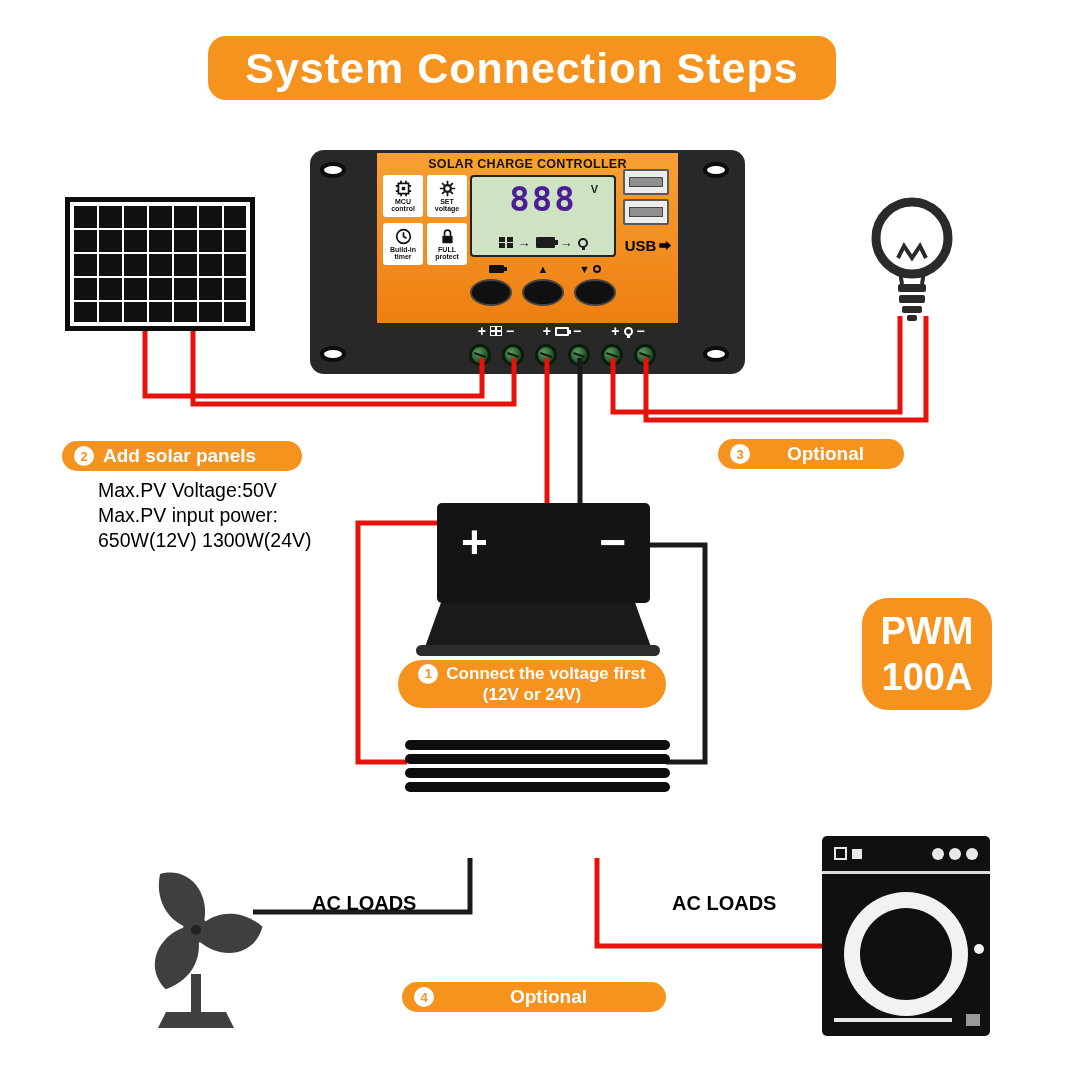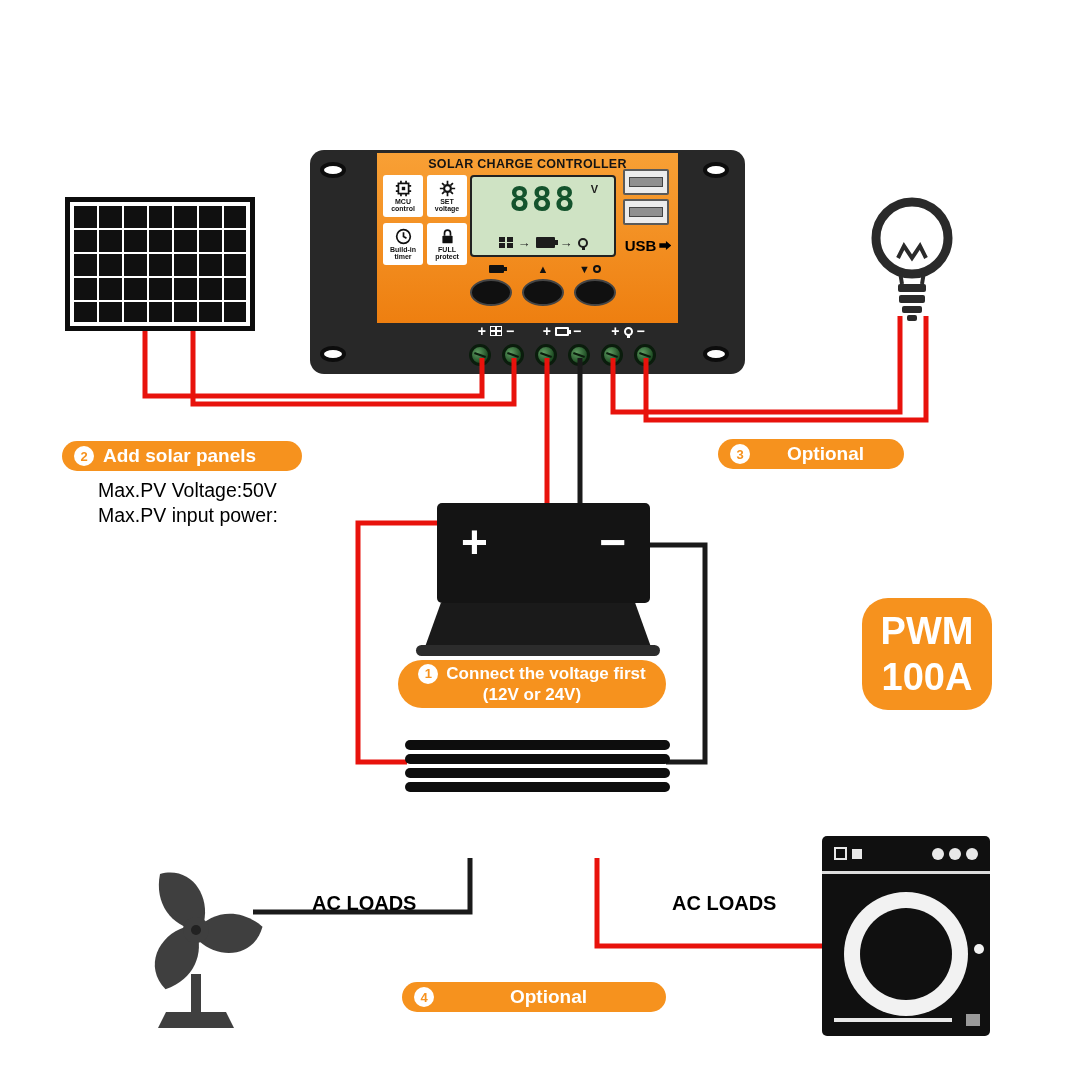--- a/index.html
+++ b/index.html
@@ -45,21 +45,21 @@
           background:linear-gradient(#f8a035, #ee7f10); }
   .ctrl-title { position:absolute; left:0; top:4px; width:100%; text-align:center;
                 font-size:12.5px; font-weight:bold; color:#141414; letter-spacing:0.3px; }
   .feat { position:absolute; width:40px; height:42px; background:#fff; border-radius:3px;
           display:flex; flex-direction:column; align-items:center; justify-content:center; gap:1px; }
   .feat-label { font-size:7px; line-height:7.5px; font-weight:bold; color:#111; text-align:center; white-space:pre-line; }
   .lcd { position:absolute; left:93px; top:22px; width:146px; height:82px; background:var(--lcd);
          border:2px solid #222; border-radius:4px; overflow:hidden; }
   .lcd-value { position:absolute; left:0; top:2px; width:100%; text-align:center;
                font-family:"DejaVu Sans Mono", monospace; font-weight:bold; font-size:34px;
-               letter-spacing:2px; color:#14532d; }
+               letter-spacing:2px; color:#4c1d95; }
   .lcd-unit { position:absolute; right:16px; top:6px; font-size:11px; font-weight:bold; color:#1d1d1d; }
   .lcd-icons { position:absolute; left:0; bottom:6px; width:100%; display:flex; align-items:center;
                justify-content:center; gap:5px; }
   .lcd-panel { width:14px; height:11px; background:#1d1d1d; position:relative; }
   .lcd-panel::after { content:""; position:absolute; inset:0;
     background: linear-gradient(to right, transparent 42%, var(--lcd) 42% 56%, transparent 56%),
                 linear-gradient(to bottom, transparent 42%, var(--lcd) 42% 56%, transparent 56%); }
   .lcd-arrow { font-size:13px; font-weight:bold; color:#1d1d1d; line-height:1; }
   .lcd-batt { width:19px; height:11px; background:#1d1d1d; border-radius:1px; position:relative; }
   .lcd-batt::after { content:""; position:absolute; right:-3px; top:3px; width:3px; height:5px; background:#1d1d1d; }
@@ -135,20 +135,23 @@
     <polyline points="900,316 900,412 613,412 613,358" fill="none" style="stroke:var(--wire-red)" stroke-width="5"></polyline>
     <polyline points="926,316 926,420 646,420 646,358" fill="none" style="stroke:var(--wire-red)" stroke-width="5"></polyline>
     <polyline points="547,358 547,510" fill="none" style="stroke:var(--wire-red)" stroke-width="5"></polyline>
     <polyline points="580,358 580,510" fill="none" style="stroke:var(--wire-black)" stroke-width="5"></polyline>
     <polyline points="442,523 358,523 358,762 407,762" fill="none" style="stroke:var(--wire-red)" stroke-width="5"></polyline>
     <polyline points="646,545 705,545 705,762 666,762" fill="none" style="stroke:var(--wire-black)" stroke-width="5"></polyline>
     <polyline points="470,858 470,912 253,912" fill="none" style="stroke:var(--wire-black)" stroke-width="5"></polyline>
     <polyline points="597,858 597,946 826,946" fill="none" style="stroke:var(--wire-red)" stroke-width="5"></polyline>
   </svg>
 
+  <div class="banner title-banner">
+    <span>System Connection Steps</span>
+  </div>
 
   <div class="comp solar-panel">
     <div class="panel-cells"></div>
   </div>
 
   <svg class="comp" style="left:862px;top:188px" width="100" height="158" viewBox="0 0 100 150">
     <circle cx="50" cy="46" r="36" fill="none" stroke="#2a2a2a" stroke-width="9"></circle>
     <path d="M36,66 L42,54 L50,66 L58,54 L64,66" fill="none" stroke="#2a2a2a" stroke-width="4"></path>
     <path d="M38,80 L40,92 M62,80 L60,92" stroke="#2a2a2a" stroke-width="4"></path>
     <rect x="36" y="92" width="28" height="8" rx="2" fill="#2a2a2a"></rect>
@@ -264,20 +267,21 @@
     <div class="term" style="left:324px"></div>
   </div>
 
   <div class="banner step-banner" style="left:62px;top:441px;width:240px">
     <span class="num">2</span>
     <span>Add solar panels</span>
   </div>
   <div class="specs">
     <div>Max.PV Voltage:50V</div>
     <div>Max.PV input power:</div>
+    <div>650W(12V)  1300W(24V)</div>
   </div>
 
   <div class="banner step-banner" style="left:718px;top:439px;width:186px">
     <span class="num">3</span>
     <span class="flex-center">Optional</span>
   </div>
 
   <div class="comp battery">
     <span class="bat-sign" style="left:24px">+</span>
     <span class="bat-sign" style="right:24px">−</span>

